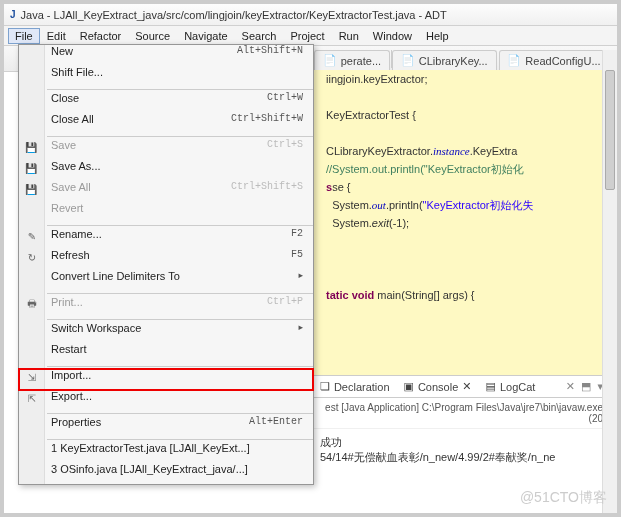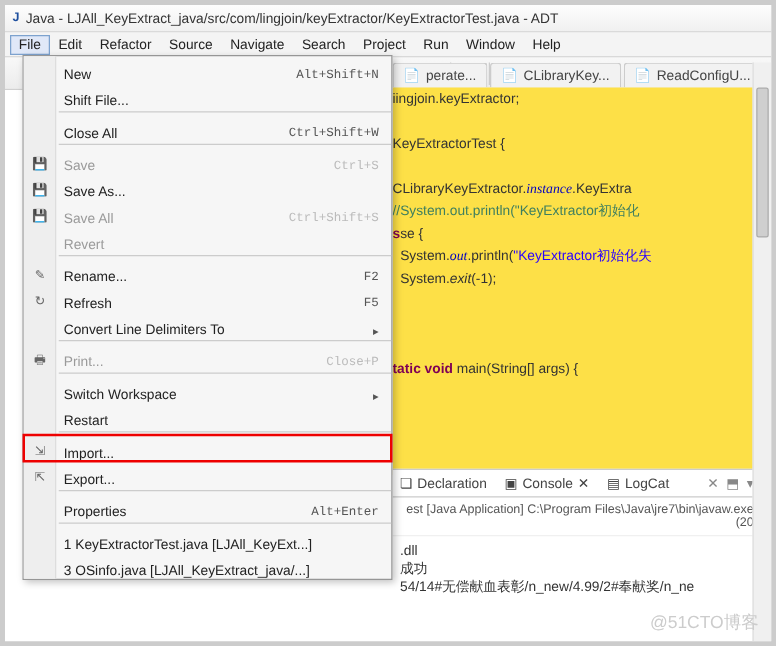--- a/index.html
+++ b/index.html
@@ -9,29 +9,29 @@
 .titlebar .title { color:#333; }
 .menubar { height:20px; background:#f4f4f4; border-bottom:1px solid #d0d0d0; display:flex; align-items:center; padding:0 4px; }
 .menubar .mi { padding:2px 7px; color:#222; cursor:default; }
 .menubar .mi.open { background:#e0e8f8; border:1px solid #7da2ce; padding:1px 6px; }
 .toolbar { height:26px; background:linear-gradient(#f8f8f8,#ececec); border-bottom:1px solid #d0d0d0; display:flex; align-items:center; padding:0 6px; gap:4px; }
 .toolbar .sep { width:1px; height:18px; background:#ccc; margin:0 2px; }
 .toolbar .tb { width:18px; height:18px; display:flex; align-items:center; justify-content:center; font-size:10px; }
 .green-run { color:#2a9b2a; }
 .dropdown { position:absolute; left:14px; top:40px; width:296px; background:#f6f6f6; border:1px solid #969696; box-shadow:2px 2px 6px rgba(0,0,0,.25); z-index:50; }
 .dropdown .iconcol { position:absolute; left:0; top:0; bottom:0; width:26px; background:#eee; border-right:1px solid #ddd; }
-.dropdown .row { position:relative; height:21px; display:flex; align-items:flex-end; padding-left:32px; padding-right:10px; color:#222; }
+.dropdown .row { position:relative; height:21px; display:flex; align-items:flex-start; padding-left:32px; padding-right:10px; color:#222; }
 .dropdown .row.dis { color:#9a9a9a; }
 .dropdown .row .short { margin-left:auto; color:#555; font-size:10px;font-family:Liberation Mono, monospace; }
 .dropdown .row.dis .short { color:#bbb; }
 .dropdown .row .sub { margin-left:auto; font-size:9px; color:#555; }
 .dropdown .row .ic { position:absolute; left:5px; width:16px; height:16px; display:flex; align-items:center; justify-content:center; font-size:10px; color:#666; }
 .dropdown hr { border:none; border-top:1px solid #ccc; margin:2px 0 2px 28px; }
 .dropdown .row.hot { outline:2px solid #e00; outline-offset:-1px; }
-.editor { position:absolute; left:310px; top:66px; right:5px; height:310px; background:#fde047; color:#333; font-family:Consolas,monospace; font-size:12px; line-height:18px; overflow:hidden; }
+.editor { position:absolute; left:310px; top:66px; right:5px; height:310px; background:#fef9c3; color:#333; font-family:Consolas,monospace; font-size:12px; line-height:18px; overflow:hidden;padding-left:12px; }
 .tabs { position:absolute; left:310px; top:44px; right:10px; height:22px; display:flex; align-items:flex-end; gap:2px; overflow:hidden; }
 .tabs .tab { height:20px; background:#f2f2f2; border:1px solid #ccc; border-bottom:none; padding:2px 8px; display:flex; align-items:center; gap:4px; color:#444; font-size:10px; border-radius:3px 3px 0 0; }
 .kw { color:#7f0055; font-weight:bold; }
 .str { color:#2a00ff; }
 .com { color:#3f7f5f; }
 .field { color:#0000c0; font-style:italic;font-family:Liberation Serif, serif; }
 .console { position:absolute; left:310px; bottom:8px; right:8px; height:130px; border-top:1px solid #ccc; background:#fff; }
 .console .ctabs { height:22px; border-bottom:1px solid #ccc; display:flex; align-items:center; padding:0 6px; gap:14px; font-size:10px; color:#444; }
 .console .ctabs .ct { display:flex; align-items:center; gap:4px; }
 .console .cinfo { padding:4px 6px; font-size:10px; color:#555; border-bottom:1px solid #f0f0f0;text-align:right; }
@@ -110,37 +110,40 @@
         <span>LogCat</span>
       </span>
     <span style="margin-left:auto;display:flex;gap:6px;color:#888">
       <span>✕</span>
       <span>⬒</span>
       <span>▾</span>
     </span>
   </div>
   <div class="cinfo">est [Java Application] C:\Program Files\Java\jre7\bin\javaw.exe (20</div>
   <div class="cout">
-    <div>.dll</div>
     <div>成功</div>
     <div>54/14#无偿献血表彰/n_new/4.99/2#奉献奖/n_ne</div>
   </div>
 </div>
 
 <div class="dropdown" id="file-dd">
   <div class="iconcol"></div>
 <div class="row">
       <span>New</span>
       <span class="short">Alt+Shift+N</span>
     </div>
     <div class="row">
       <span>Shift File...</span>
     </div>
     <hr>
     <div class="row">
+      <span>Close</span>
+      <span class="short">Ctrl+W</span>
+    </div>
+    <div class="row">
       <span>Close All</span>
       <span class="short">Ctrl+Shift+W</span>
     </div>
     <hr>
     <div class="row dis">
       <span class="ic">💾</span>
       <span>Save</span>
       <span class="short">Ctrl+S</span>
     </div>
     <div class="row">
@@ -167,21 +170,21 @@
       <span class="short">F5</span>
     </div>
     <div class="row">
       <span>Convert Line Delimiters To</span>
       <span class="sub">▸</span>
     </div>
     <hr>
     <div class="row dis">
       <span class="ic">🖶</span>
       <span>Print...</span>
-      <span class="short">Close+P</span>
+      <span class="short">Ctrl+P</span>
     </div>
     <hr>
     <div class="row">
       <span>Switch Workspace</span>
       <span class="sub">▸</span>
     </div>
     <div class="row">
       <span>Restart</span>
     </div>
     <hr>

